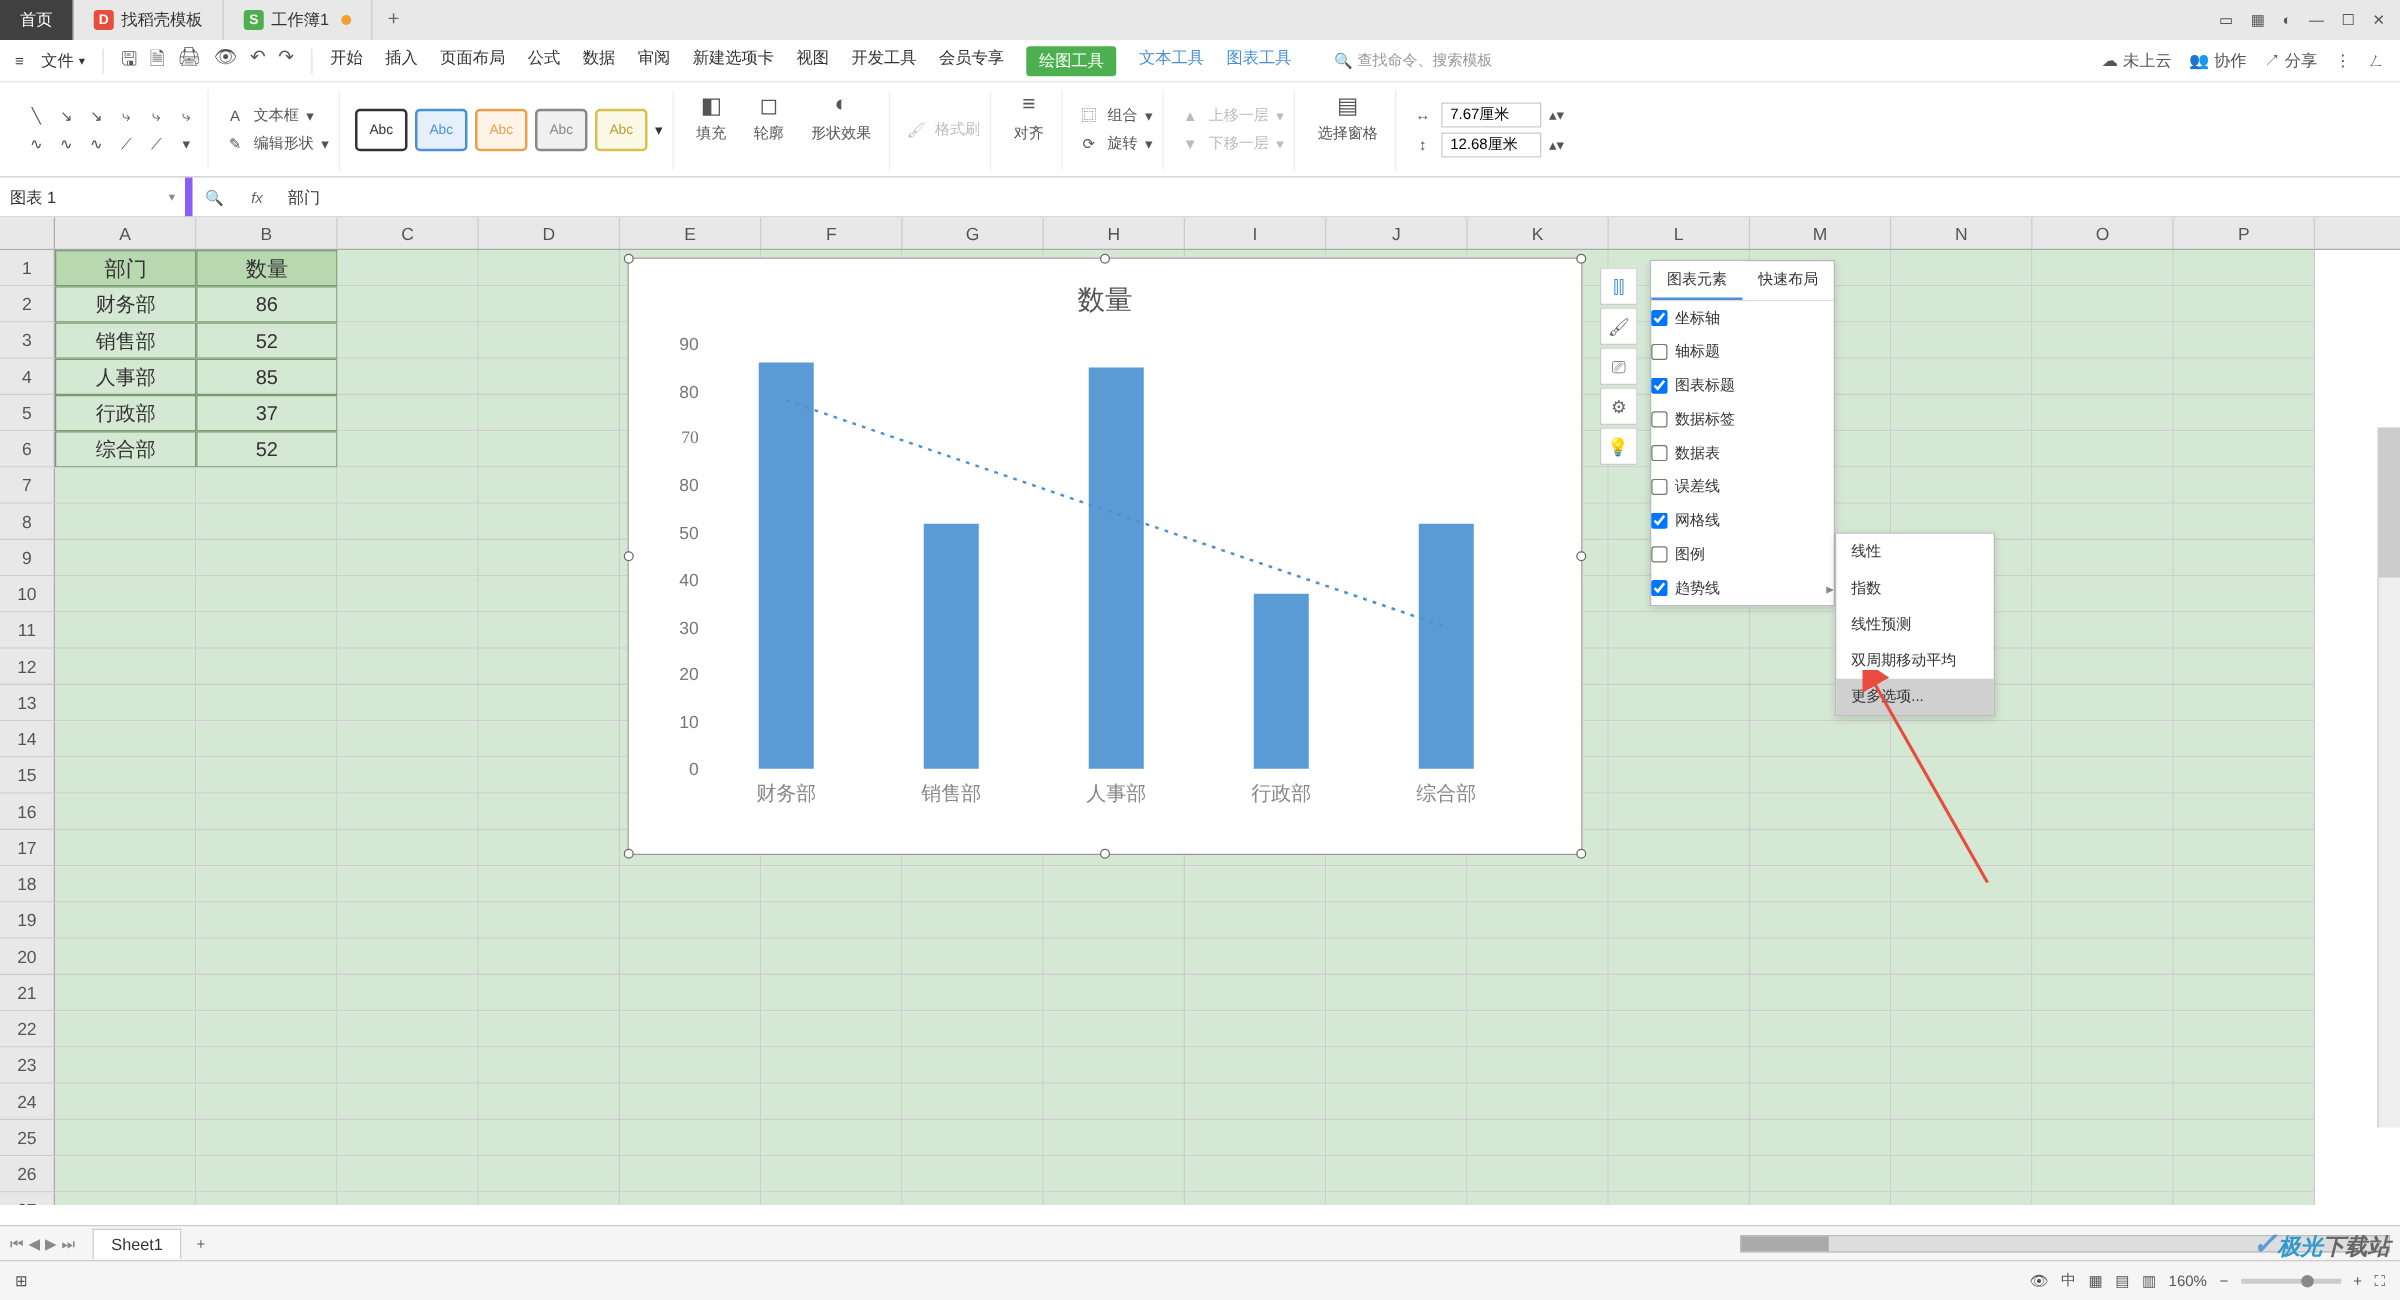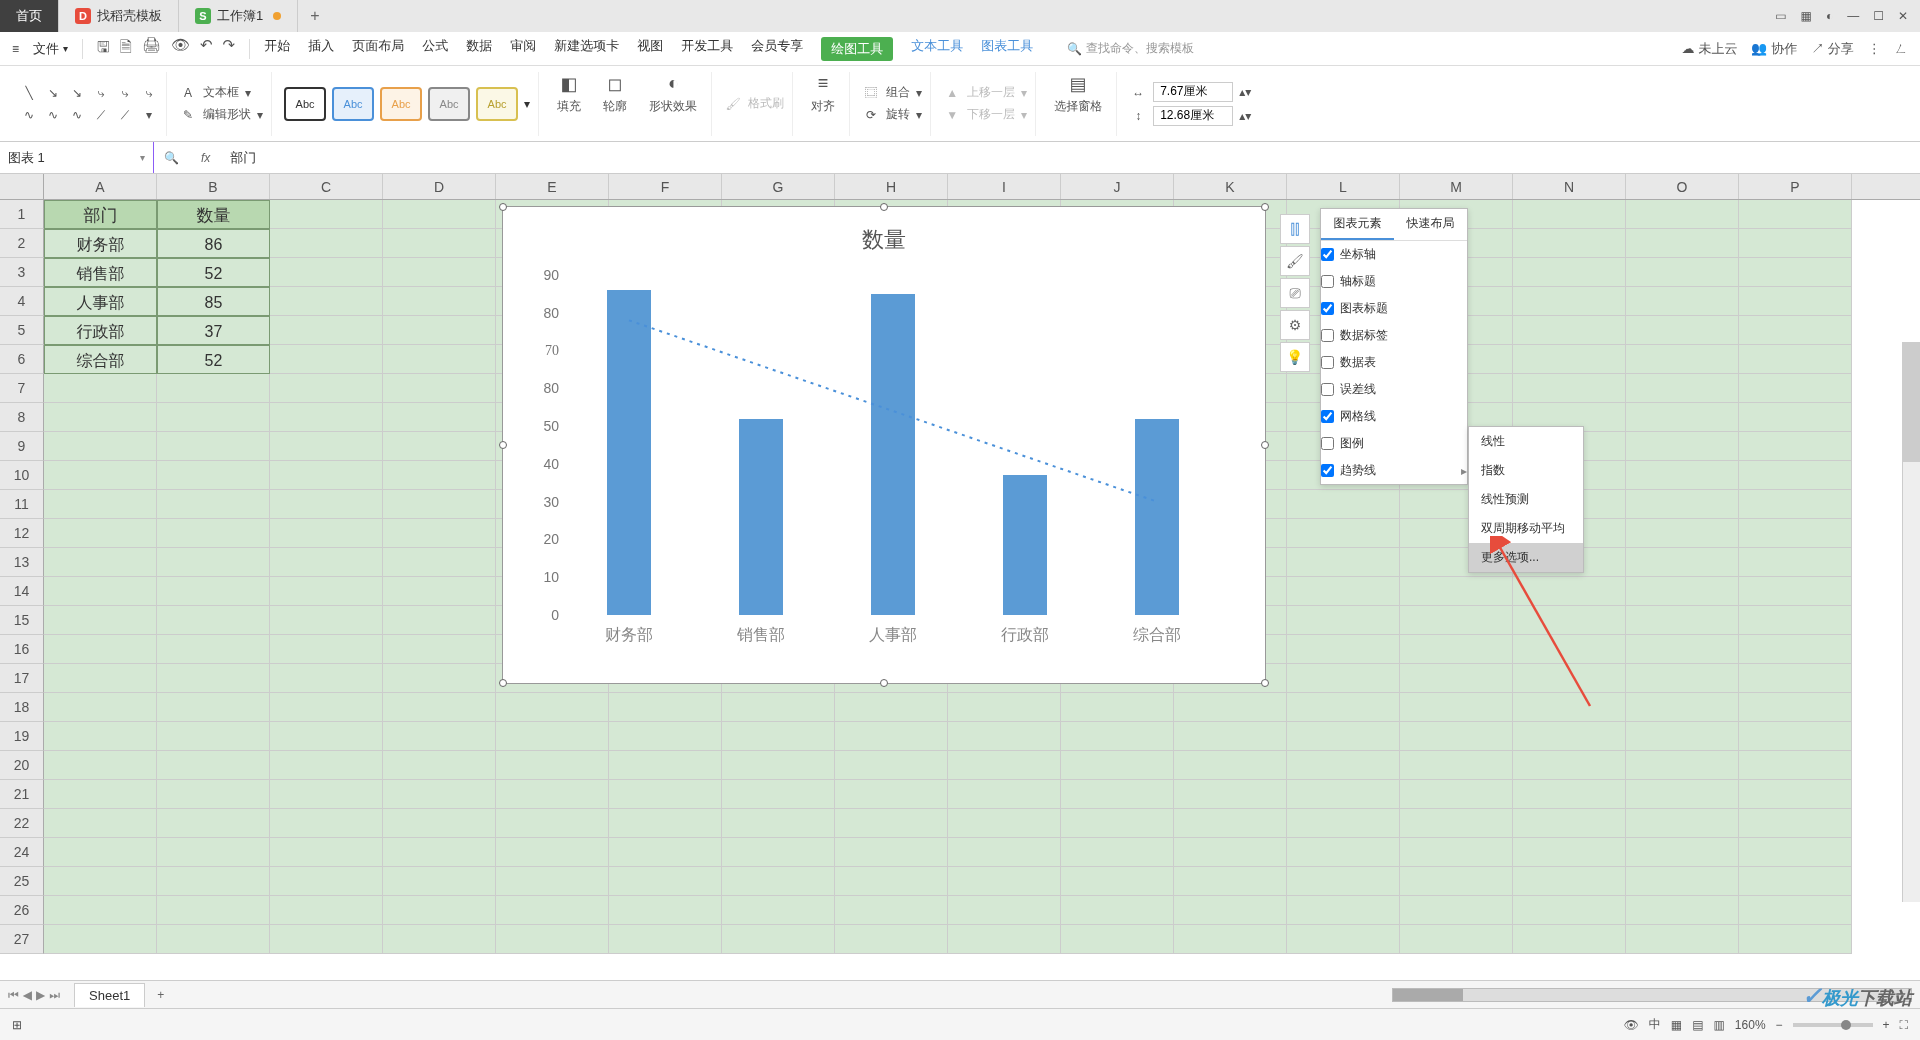--- a/index.html
+++ b/index.html
@@ -42,21 +42,21 @@
 .sp2 { border: 2px solid #4a90d9; background: #e6f0fb; color: #4a90d9; }
 .sp3 { border: 2px solid #e8a04a; background: #fdf3e6; color: #e8a04a; }
 .sp4 { border: 2px solid #888; background: #f0f0f0; color: #888; }
 .sp5 { border: 2px solid #d8c050; background: #fbf8e6; color: #b8a030; }
 .ribbon-btn { display: flex; flex-direction: column; align-items: center; gap: 2px; padding: 0 6px; cursor: pointer; font-size: 12px; color: #555; }
 .ribbon-btn .bicon { width: 24px; height: 24px; display: flex; align-items: center; justify-content: center; font-size: 18px; color: #555; }
 .dim-input { border: 1px solid #ccc; padding: 2px 6px; width: 80px; font-size: 12px; }
 
 
 .fbar { height: 32px; border-bottom: 1px solid #ccc; display: flex; align-items: center; }
-.namebox { width: 154px; border-right: 1px solid #8b5cf6; height: 100%; display: flex; align-items: center; padding: 0 8px; justify-content: space-between; font-size: 13px; }
+.namebox { width: 154px; border-right: 6px solid #8b5cf6; height: 100%; display: flex; align-items: center; padding: 0 8px; justify-content: space-between; font-size: 13px; }
 .fbar .fx { padding: 0 12px; color: #666; font-style: italic; }
 .fbar .fxval { padding: 0 8px; font-size: 13px; }
 
 
 .sheet-area { position: relative; height: 790px; overflow: hidden; }
 .colheaders { display: flex; height: 26px; border-bottom: 1px solid #aaa; background: #e8e8e8; }
 .corner { width: 44px; border-right: 1px solid #aaa; background: #e8e8e8; }
 .colh { width: 113px; border-right: 1px solid #ccc; text-align: center; line-height: 26px; font-size: 14px; color: #555; }
 .rows { position: relative; }
 .row { display: flex; height: 29px; }
@@ -90,21 +90,21 @@
 
 
 .chart-panel { position: absolute; left: 1320px; top: 34px; width: 148px; background: #fff; border: 1px solid #bbb; box-shadow: 0 2px 6px rgba(0,0,0,0.15); }
 .chart-panel .phdr { display: flex; border-bottom: 1px solid #ddd; }
 .chart-panel .phdr span { flex: 1; text-align: center; padding: 6px 0; font-size: 12px; cursor: pointer; }
 .chart-panel .phdr .active { background: #fff; border-bottom: 2px solid #4a90d9; }
 .chart-panel .pitem { display: flex; align-items: center; padding: 5px 0; font-size: 12px; cursor: pointer; gap: 6px; }
 .chart-panel .arrow { margin-left: auto; color: #888; }
 
 
-.trend-menu { position: absolute; left: 1468px; top: 252px; width: 116px; background: #fff; border: 1px solid #bbb; box-shadow: 0 2px 6px rgba(0,0,0,0.15); }
+.trend-menu { position: absolute; left: 1468px; top: 252px; width: 128px; background: #fff; border: 1px solid #bbb; box-shadow: 0 2px 6px rgba(0,0,0,0.15); }
 .trend-menu .titem { padding: 6px 12px; font-size: 12px; cursor: pointer; }
 .trend-menu .titem.highlight { background: #d0d0d0; }
 
 
 .red-arrow { position: absolute; left: 1490px; top: 362px; pointer-events: none; }
 
 
 .sheet-tabs { position: absolute; bottom: 32px; left: 0; right: 0; height: 28px; border-top: 1px solid #ccc; background: #f5f5f5; display: flex; align-items: center; padding: 0 8px; gap: 6px; }
 .sheet-tabs .nav { display: flex; gap: 4px; color: #888; margin-right: 8px; }
 .sheet-tabs .stab { padding: 4px 14px; background: #fff; border: 1px solid #ccc; border-bottom: none; font-size: 13px; cursor: pointer; }
@@ -712,20 +712,39 @@
         <div class="cell"></div>
         <div class="cell"></div>
         <div class="cell"></div>
         <div class="cell"></div>
         <div class="cell"></div>
         <div class="cell"></div>
         <div class="cell"></div>
       </div>
       <div class="row">
         <div class="rowh">22</div>
+        <div class="cell"></div>
+        <div class="cell"></div>
+        <div class="cell"></div>
+        <div class="cell"></div>
+        <div class="cell"></div>
+        <div class="cell"></div>
+        <div class="cell"></div>
+        <div class="cell"></div>
+        <div class="cell"></div>
+        <div class="cell"></div>
+        <div class="cell"></div>
+        <div class="cell"></div>
+        <div class="cell"></div>
+        <div class="cell"></div>
+        <div class="cell"></div>
+        <div class="cell"></div>
+      </div>
+      <div class="row">
+        <div class="rowh">23</div>
         <div class="cell"></div>
         <div class="cell"></div>
         <div class="cell"></div>
         <div class="cell"></div>
         <div class="cell"></div>
         <div class="cell"></div>
         <div class="cell"></div>
         <div class="cell"></div>
         <div class="cell"></div>
         <div class="cell"></div>

